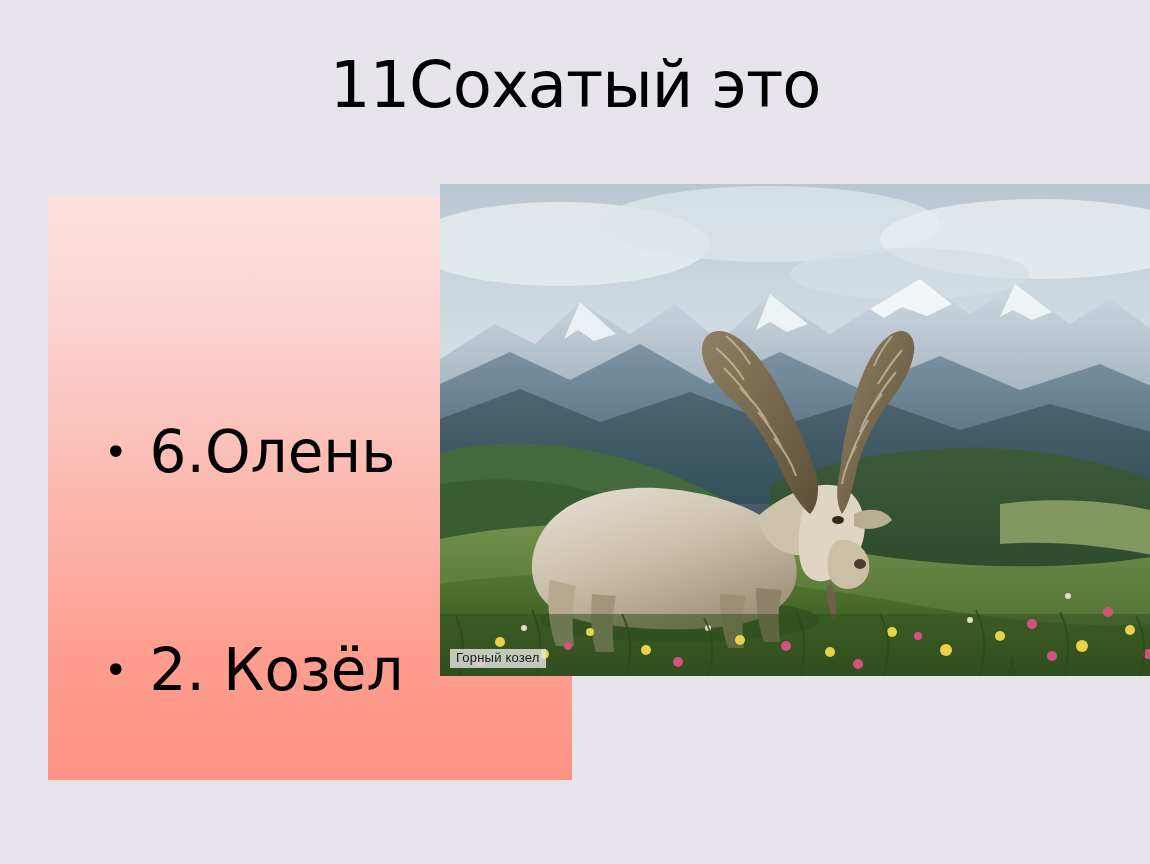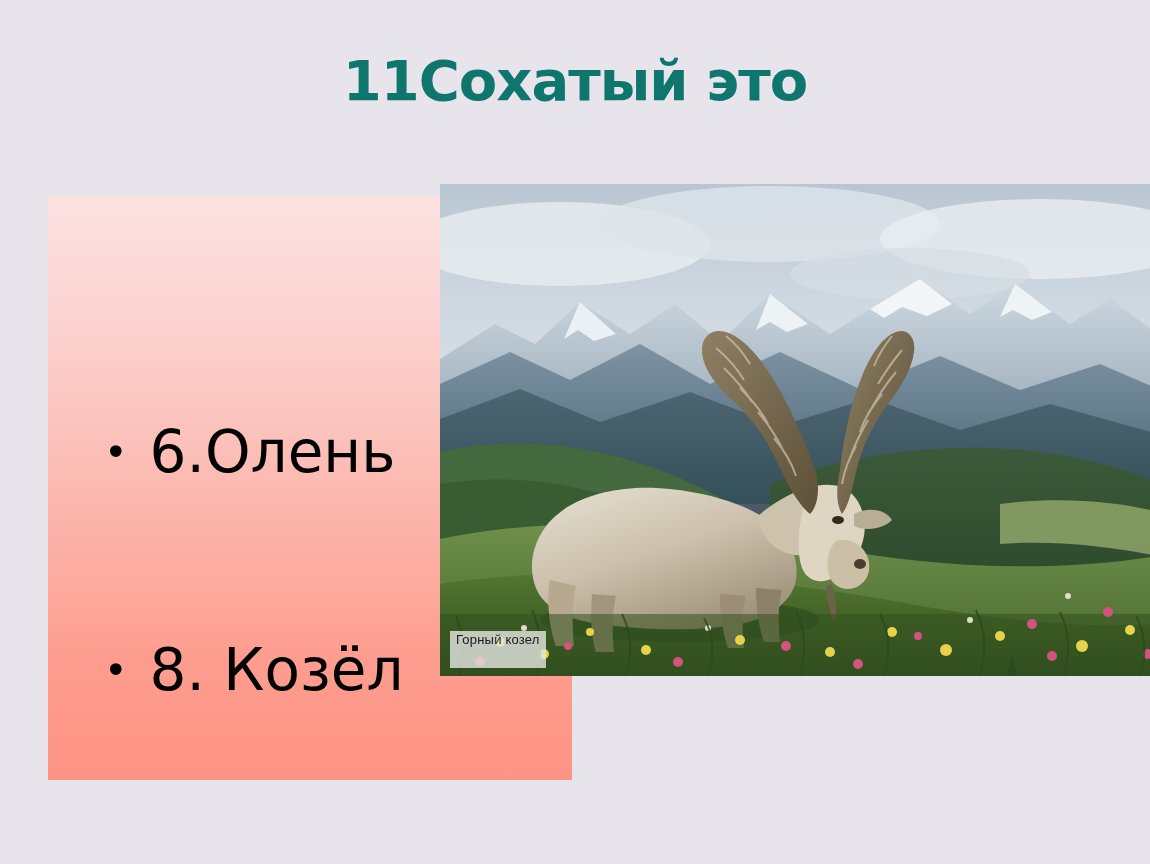--- a/index.html
+++ b/index.html
@@ -18,25 +18,25 @@
     width: 1150px;
     height: 864px;
     background: #e8e4ec;
   }
   .slide-title {
     position: absolute;
     left: 0;
     top: 52px;
     width: 1150px;
     text-align: center;
-    font-size: 56px;
+    font-size: 64px;
     line-height: 1.05;
-    color: #0f766e;
+    color: #000000;
     font-family: "DejaVu Sans", sans-serif;
-    font-weight: bold;
+    font-weight: normal;
     letter-spacing: -1px;
     white-space: nowrap;
   }
   .answers-box {
     position: absolute;
     left: 48px;
     top: 196px;
     width: 524px;
     height: 584px;
     background: linear-gradient(to bottom, #fde2e2 0%, #fbd2d0 22%, #fcb5ab 55%, #fe9e90 78%, #fd9384 100%);
@@ -78,40 +78,40 @@
     height: 492px;
   }
   .photo-caption {
     position: absolute;
     left: 10px;
     bottom: 8px;
     background: rgba(225,228,222,0.82);
     color: #1a1a1a;
     font-size: 13px;
     font-family: "Liberation Sans", sans-serif;
-    padding: 2px 6px 21px 6px;
+    padding: 2px 6px 3px 6px;
     line-height: 1.1;
     letter-spacing: 0.2px;
   }
 </style>
 </head>
 <body>
 
 <div class="slide">
 
   <div class="slide-title">11Сохатый это</div>
 
   <div class="answers-box">
     <div class="answer-item answer-1">
       <span class="bullet">•</span>
       <span>6.Олень</span>
     </div>
     <div class="answer-item answer-2">
       <span class="bullet">•</span>
-      <span>8. Козёл</span>
+      <span>2. Козёл</span>
     </div>
     <div class="answer-item answer-3">
 
       <span>3.Лось</span>
     </div>
   </div>
 
   <div class="photo">
     <svg viewBox="0 0 718 492" preserveAspectRatio="none">
       <defs>

